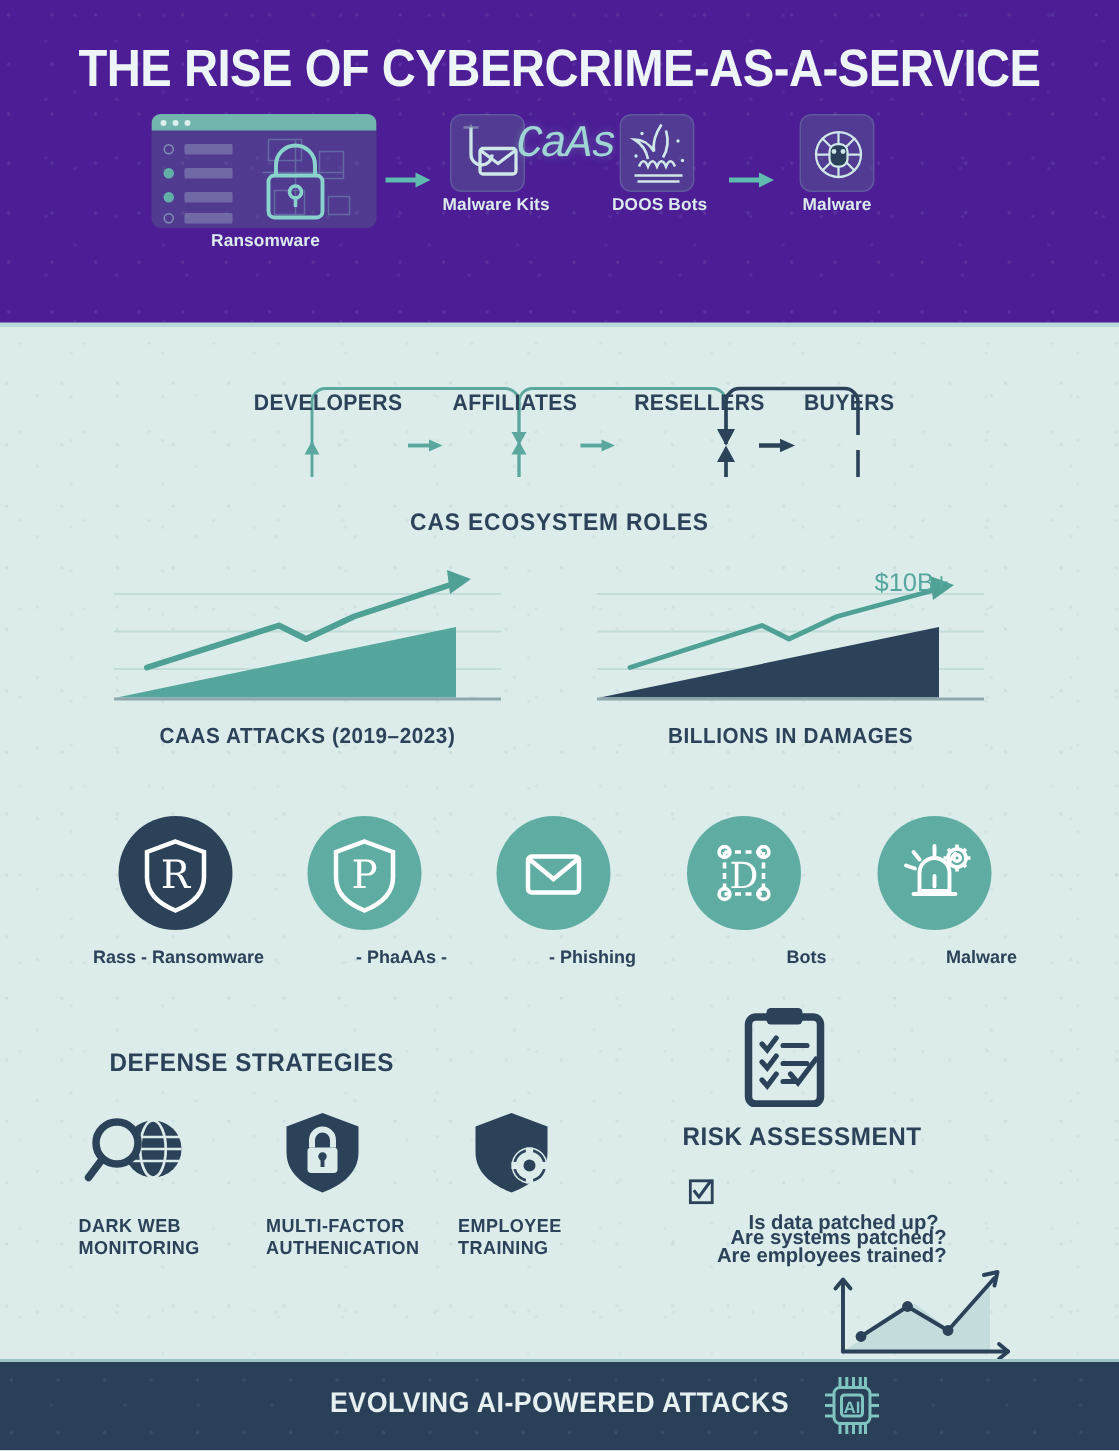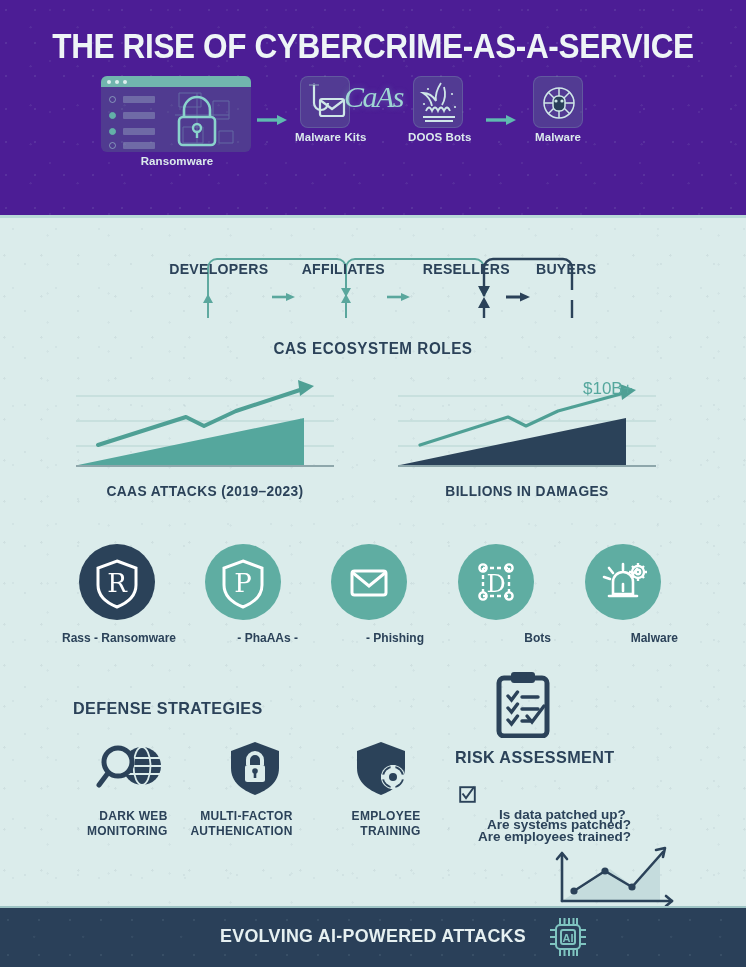--- a/index.html
+++ b/index.html
@@ -77,21 +77,21 @@
     border-radius: 8px;
     position: relative; margin: 0 auto;
   }
   .hdr-arrow {
     position: absolute; top: 38px;
     width: 34px; height: 12px;
   }
   .caas-script {
     position: absolute;
     color: #9fd6d4;
-    font-family: Liberation Serif, serif;
+    font-family: Liberation Mono, monospace;
     font-size: 30px;
     font-style: italic;
     letter-spacing: -1.5px;
     text-shadow: 0 0 6px rgba(140,210,210,.35);
   }
 
   
   #ransomware-win {
     width: 150px; height: 76px;
     background: rgba(90,118,136,.35);
@@ -160,21 +160,21 @@
   }
 
   
   #defense-title {
     position: absolute; left: 73px; top: 699px;
     color: #2b4259; font-size: 17px; font-weight: bold;
     letter-spacing: .4px;
     font-family: "Liberation Sans Narrow","Liberation Sans",sans-serif;
     transform: scaleX(0.95); transform-origin: left center;
   }
-  .def { position: absolute; text-align: right; width: 120px; }
+  .def { position: absolute; text-align: left; width: 120px; }
   .def-label {
     color: #2b4259; font-size: 12.5px; font-weight: bold;
     line-height: 15px; letter-spacing: .3px; margin-top: 9px;
     font-family: "Liberation Sans Narrow","Liberation Sans",sans-serif;
     transform: scaleX(0.96);
   }
 
   
   #risk-title {
     position: absolute; left: 455px; top: 748px;

